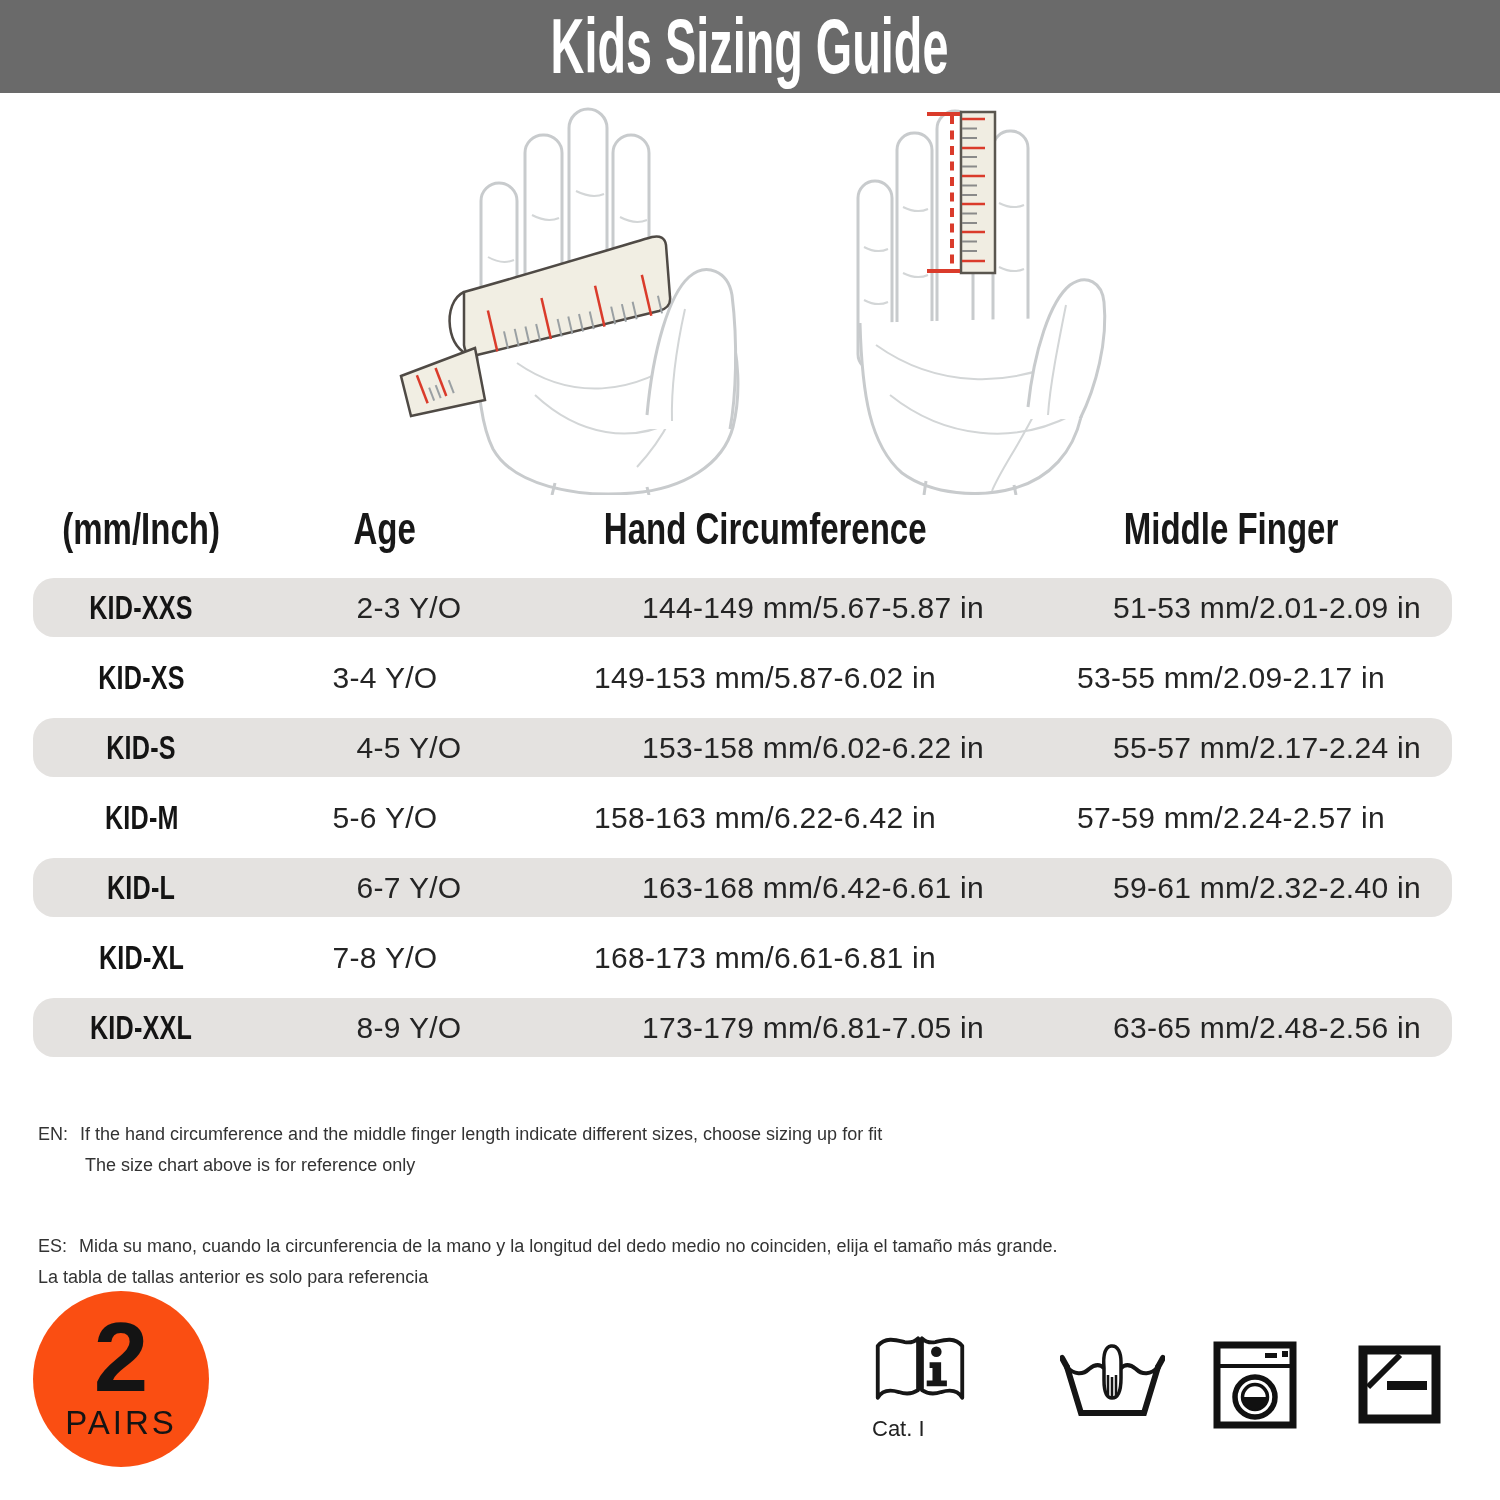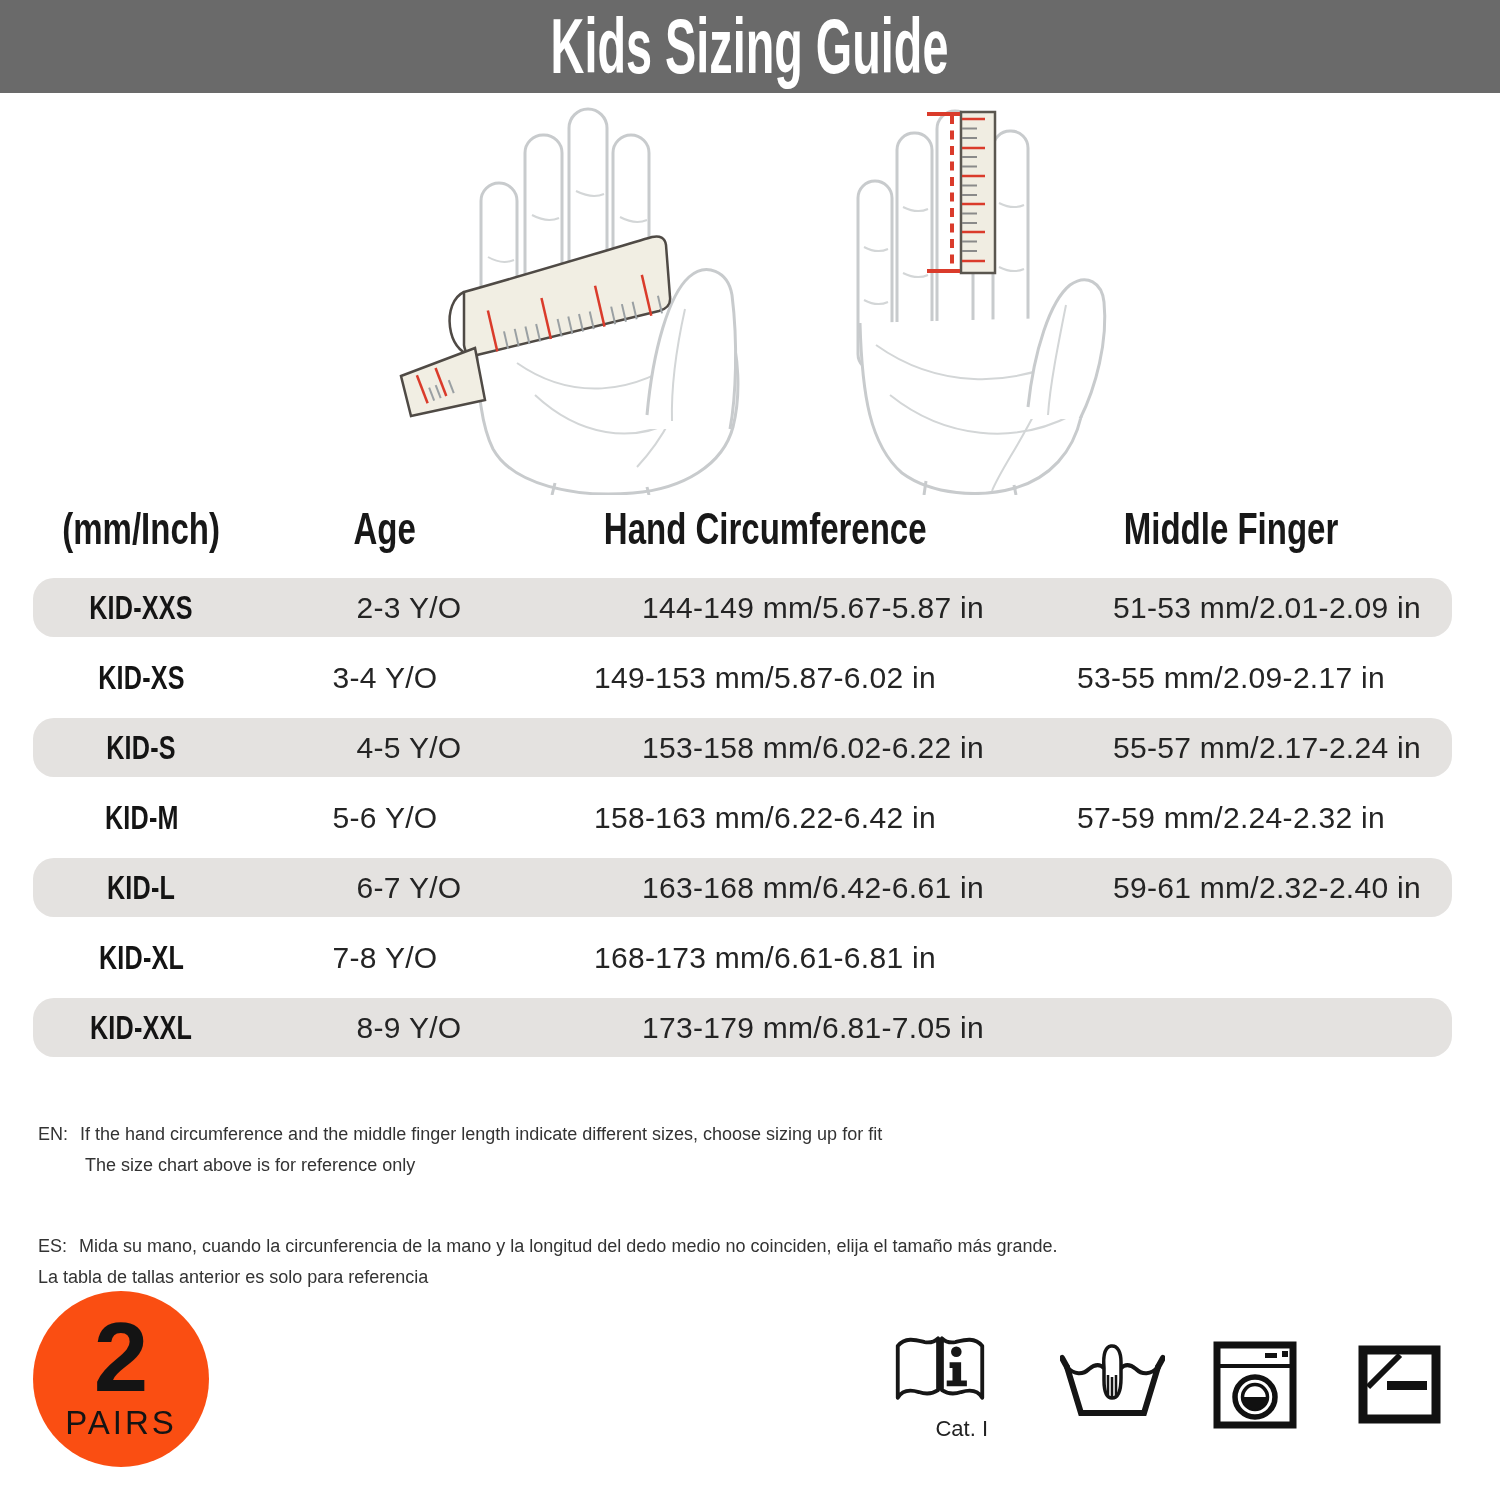--- a/index.html
+++ b/index.html
@@ -28,21 +28,21 @@
   .note .row1{display:flex;}
   .note .label{flex:none;margin-right:12px;}
   .note .l2{margin-top:10px;}
   .note.en .l2{margin-left:47px;}
   
   .badge{position:absolute;left:33px;top:1291px;width:176px;height:176px;border-radius:50%;
          background:#fa4e12;display:flex;flex-direction:column;align-items:center;justify-content:center;}
   .badge .num{font-size:98px;font-weight:800;color:#141414;line-height:.85;}
   .badge .lbl{font-size:33px;font-weight:500;color:#141414;letter-spacing:3px;margin-top:4px;}
   
-  .bookbox{position:absolute;left:872px;top:1330px;width:116px;text-align:right;}
+  .bookbox{position:absolute;left:872px;top:1330px;width:116px;text-align:left;}
   .catlbl{font-size:22px;color:#222;margin-top:4px;}
   .abs{position:absolute;}
 </style>
 </head>
 <body>
 
 <div class="canvas">
 
   <div class="titlebar">
     <div class="t">Kids Sizing Guide</div>
@@ -209,21 +209,21 @@
       <div class="td">4-5 Y/O</div>
       <div class="td">153-158 mm/6.02-6.22 in</div>
       <div class="td">55-57 mm/2.17-2.24 in</div>
     </div>
     <div class="trow">
       <div class="td size">
           <span class="cx">KID-M</span>
         </div>
       <div class="td">5-6 Y/O</div>
       <div class="td">158-163 mm/6.22-6.42 in</div>
-      <div class="td">57-59 mm/2.24-2.32 in</div>
+      <div class="td">57-59 mm/2.24-2.57 in</div>
     </div>
     <div class="trow stripe">
       <div class="td size">
           <span class="cx">KID-L</span>
         </div>
       <div class="td">6-7 Y/O</div>
       <div class="td">163-168 mm/6.42-6.61 in</div>
       <div class="td">59-61 mm/2.32-2.40 in</div>
     </div>
     <div class="trow">
@@ -232,20 +232,21 @@
         </div>
       <div class="td">7-8 Y/O</div>
       <div class="td">168-173 mm/6.61-6.81 in</div>
     </div>
     <div class="trow stripe">
       <div class="td size">
           <span class="cx">KID-XXL</span>
         </div>
       <div class="td">8-9 Y/O</div>
       <div class="td">173-179 mm/6.81-7.05 in</div>
+      <div class="td">63-65 mm/2.48-2.56 in</div>
     </div>
   </div>
 
   <div class="note en" style="top:1124px">
     <div class="row1">
       <span class="label">EN:</span>
       <span>If the hand circumference and the middle finger length indicate different sizes,  choose sizing up for fit</span>
     </div>
     <div class="l2">The size chart above is for reference only</div>
   </div>

